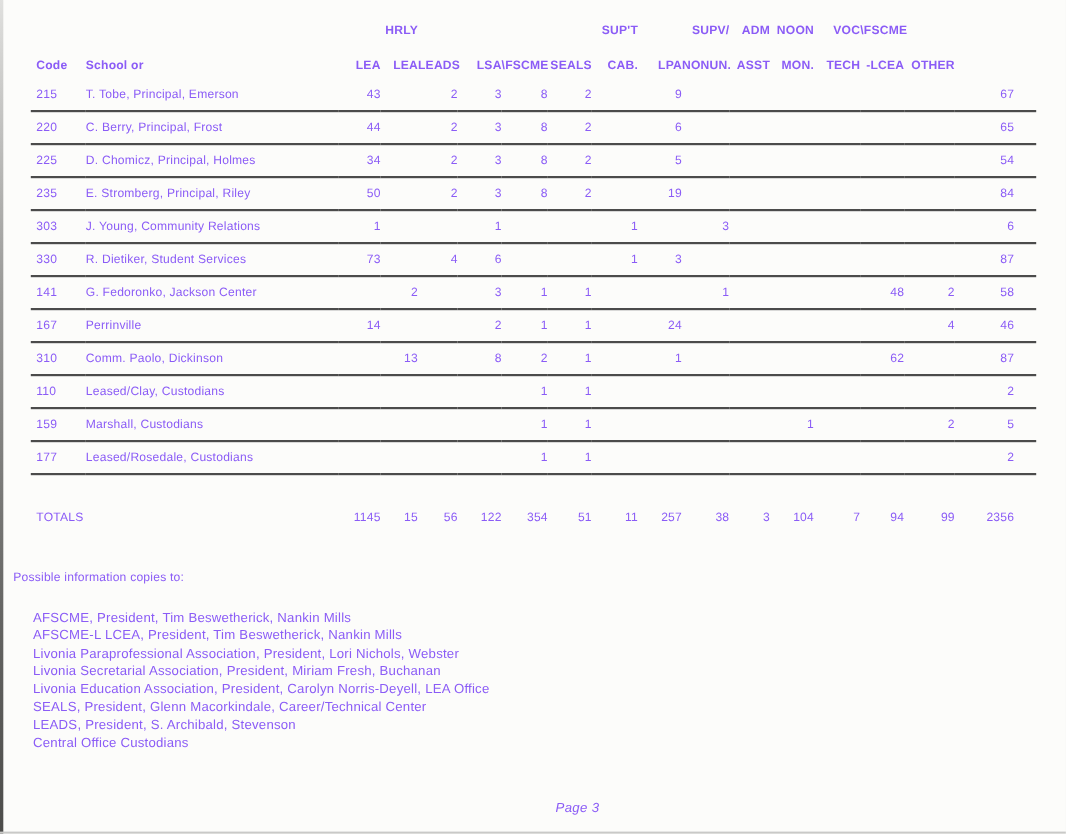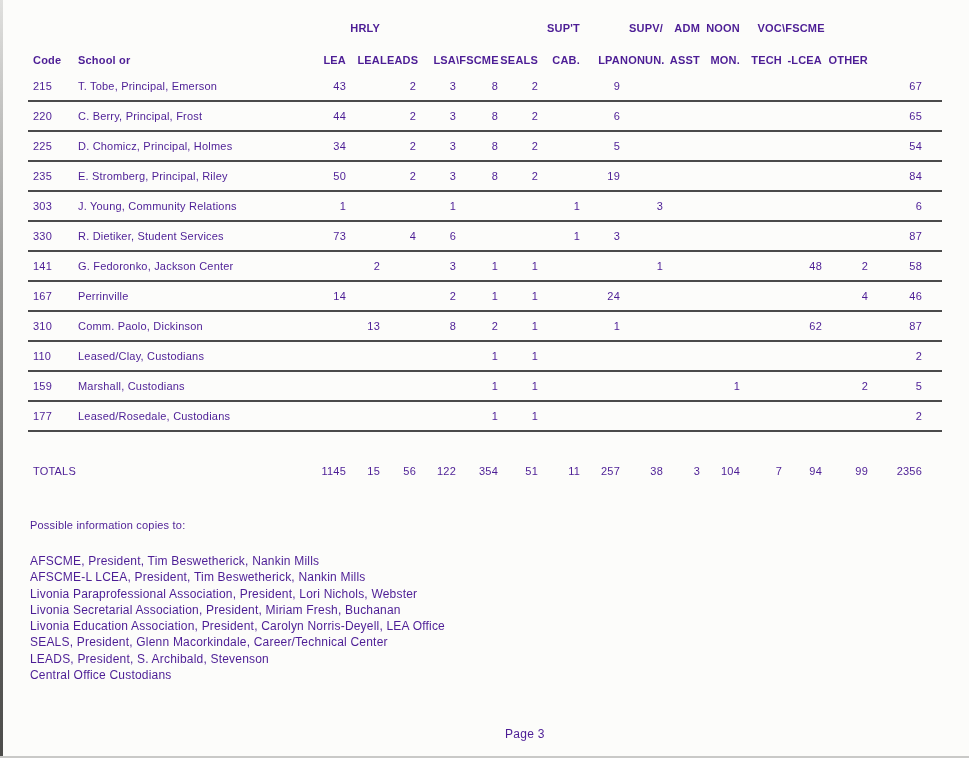--- a/index.html
+++ b/index.html
@@ -1,21 +1,21 @@
 <!DOCTYPE html>
 <html><head>
 <meta charset="utf-8">
 <style>
   html,body{margin:0;padding:0;}
   body{width:969px;height:758px;background:#e8e8e6;}
   .page{
     position:relative;width:969px;height:758px;overflow:hidden;
     background:#fcfcfa;
     font-family:"Liberation Sans", sans-serif;
-    color:#4c1d95;
+    color:#8b5cf6;
     -webkit-font-smoothing:antialiased;
   }
   .edge-left{position:absolute;left:0;top:0;width:3px;height:100%;
     background:linear-gradient(180deg,#e0e0de 0%,#9a9a98 35%,#636361 75%,#4c4c4a 100%);}
   .edge-bottom{position:absolute;left:0;bottom:0;width:100%;height:2px;background:#c9c9c7;}
 
   table.staff{
     position:absolute;left:28px;top:4px;width:914px;
     border-collapse:collapse;table-layout:fixed;
     font-size:11px;letter-spacing:0.2px;
@@ -25,23 +25,23 @@
   .left{text-align:left;}
   .code{padding-left:5px;}
   thead th{font-weight:bold;}
   thead tr.r1 th{height:30px;vertical-align:bottom;padding-bottom:6px;}
   thead tr.r2 th{height:26px;vertical-align:bottom;padding-bottom:6px;}
   thead tr.r3 th{height:24px;vertical-align:middle;font-weight:normal;border-bottom:3px solid #3a3a3a;}
   tbody.rows td{height:28px;vertical-align:middle;border-bottom:2px solid #4b4b4b;}
   tbody.totalsband td{border-bottom:none;padding-top:19px;height:26px;vertical-align:bottom;margin-top:47px;}
   td.total,th.total{padding-right:20px;}
 
-  .copies-note{position:absolute;left:30px;top:519px;font-size:11px;letter-spacing:0.2px;}
+  .copies-note{position:absolute;left:12px;top:519px;font-size:11px;letter-spacing:0.2px;}
   .copies{position:absolute;left:30px;top:553px;font-size:12px;letter-spacing:0.2px;line-height:16.3px;}
-  .pageno{position:absolute;left:505px;top:727px;font-size:12px;letter-spacing:0.3px;}
+  .pageno{position:absolute;left:505px;top:727px;font-size:12px;letter-spacing:0.3px;font-style:italic;}
 </style>
 </head>
 <body>
 
 <div class="page">
   <div class="edge-left"></div>
   <div class="edge-bottom"></div>
 
   <table class="staff">
     <colgroup>

